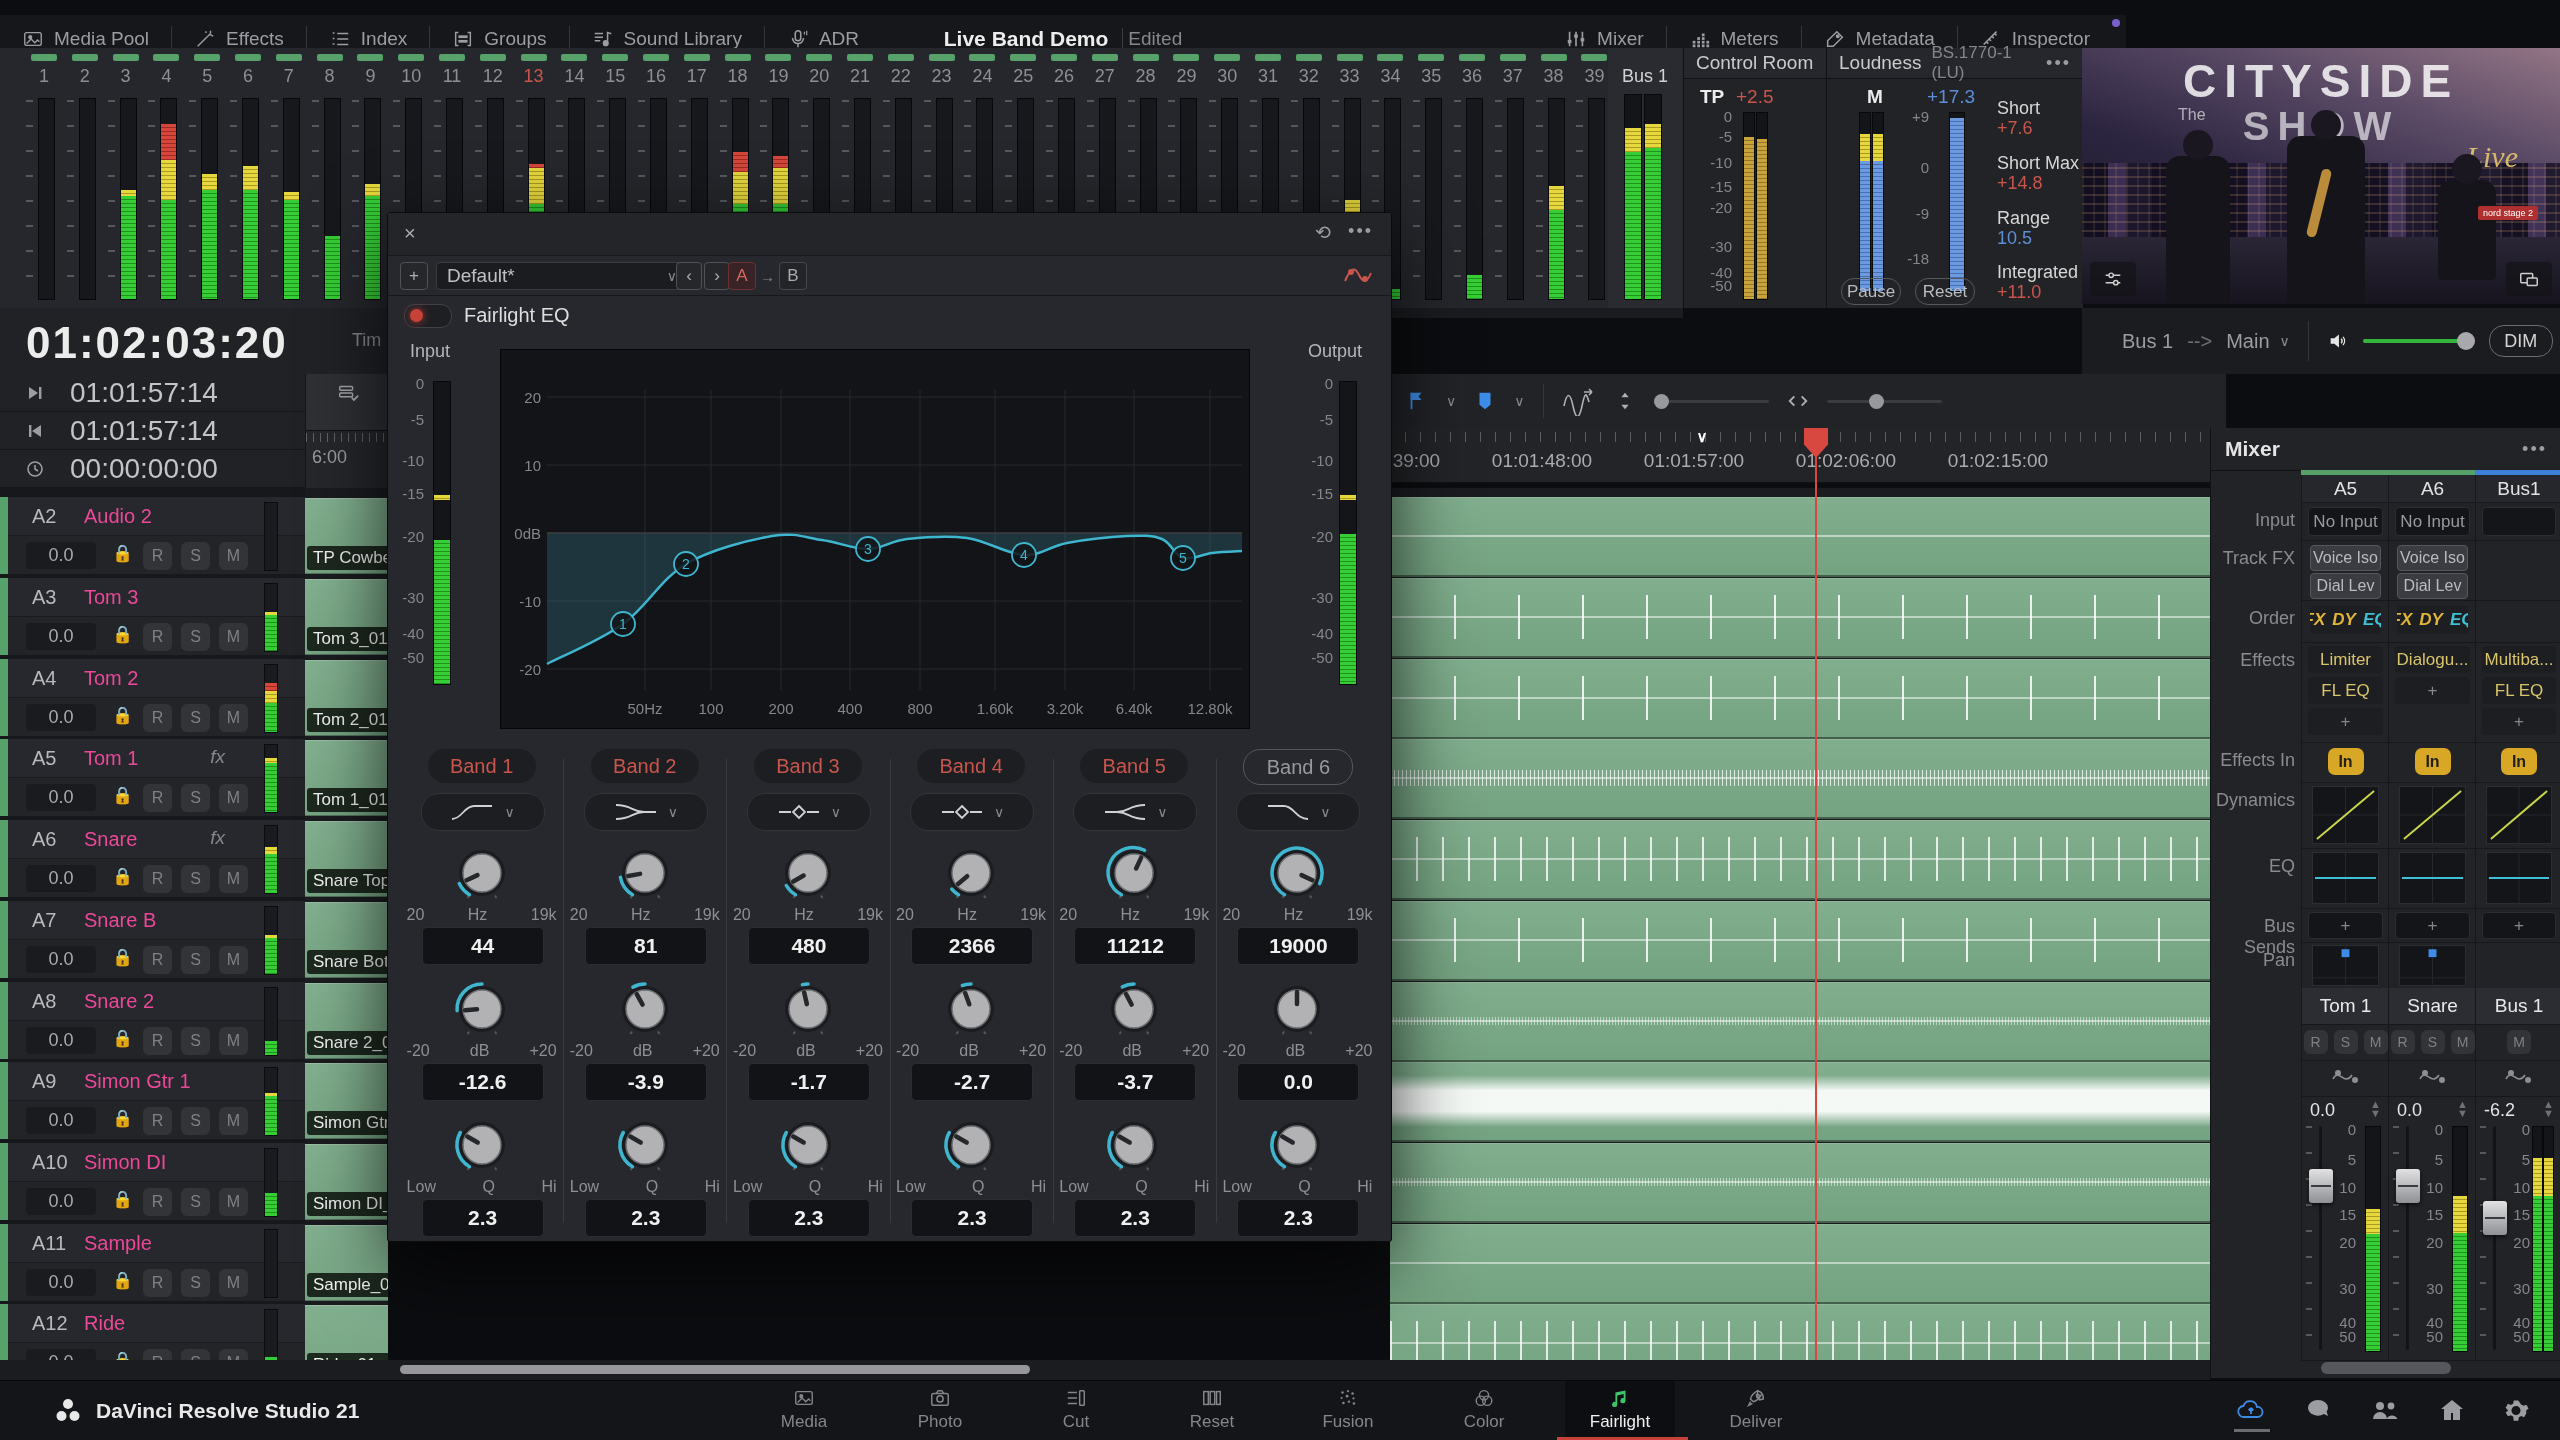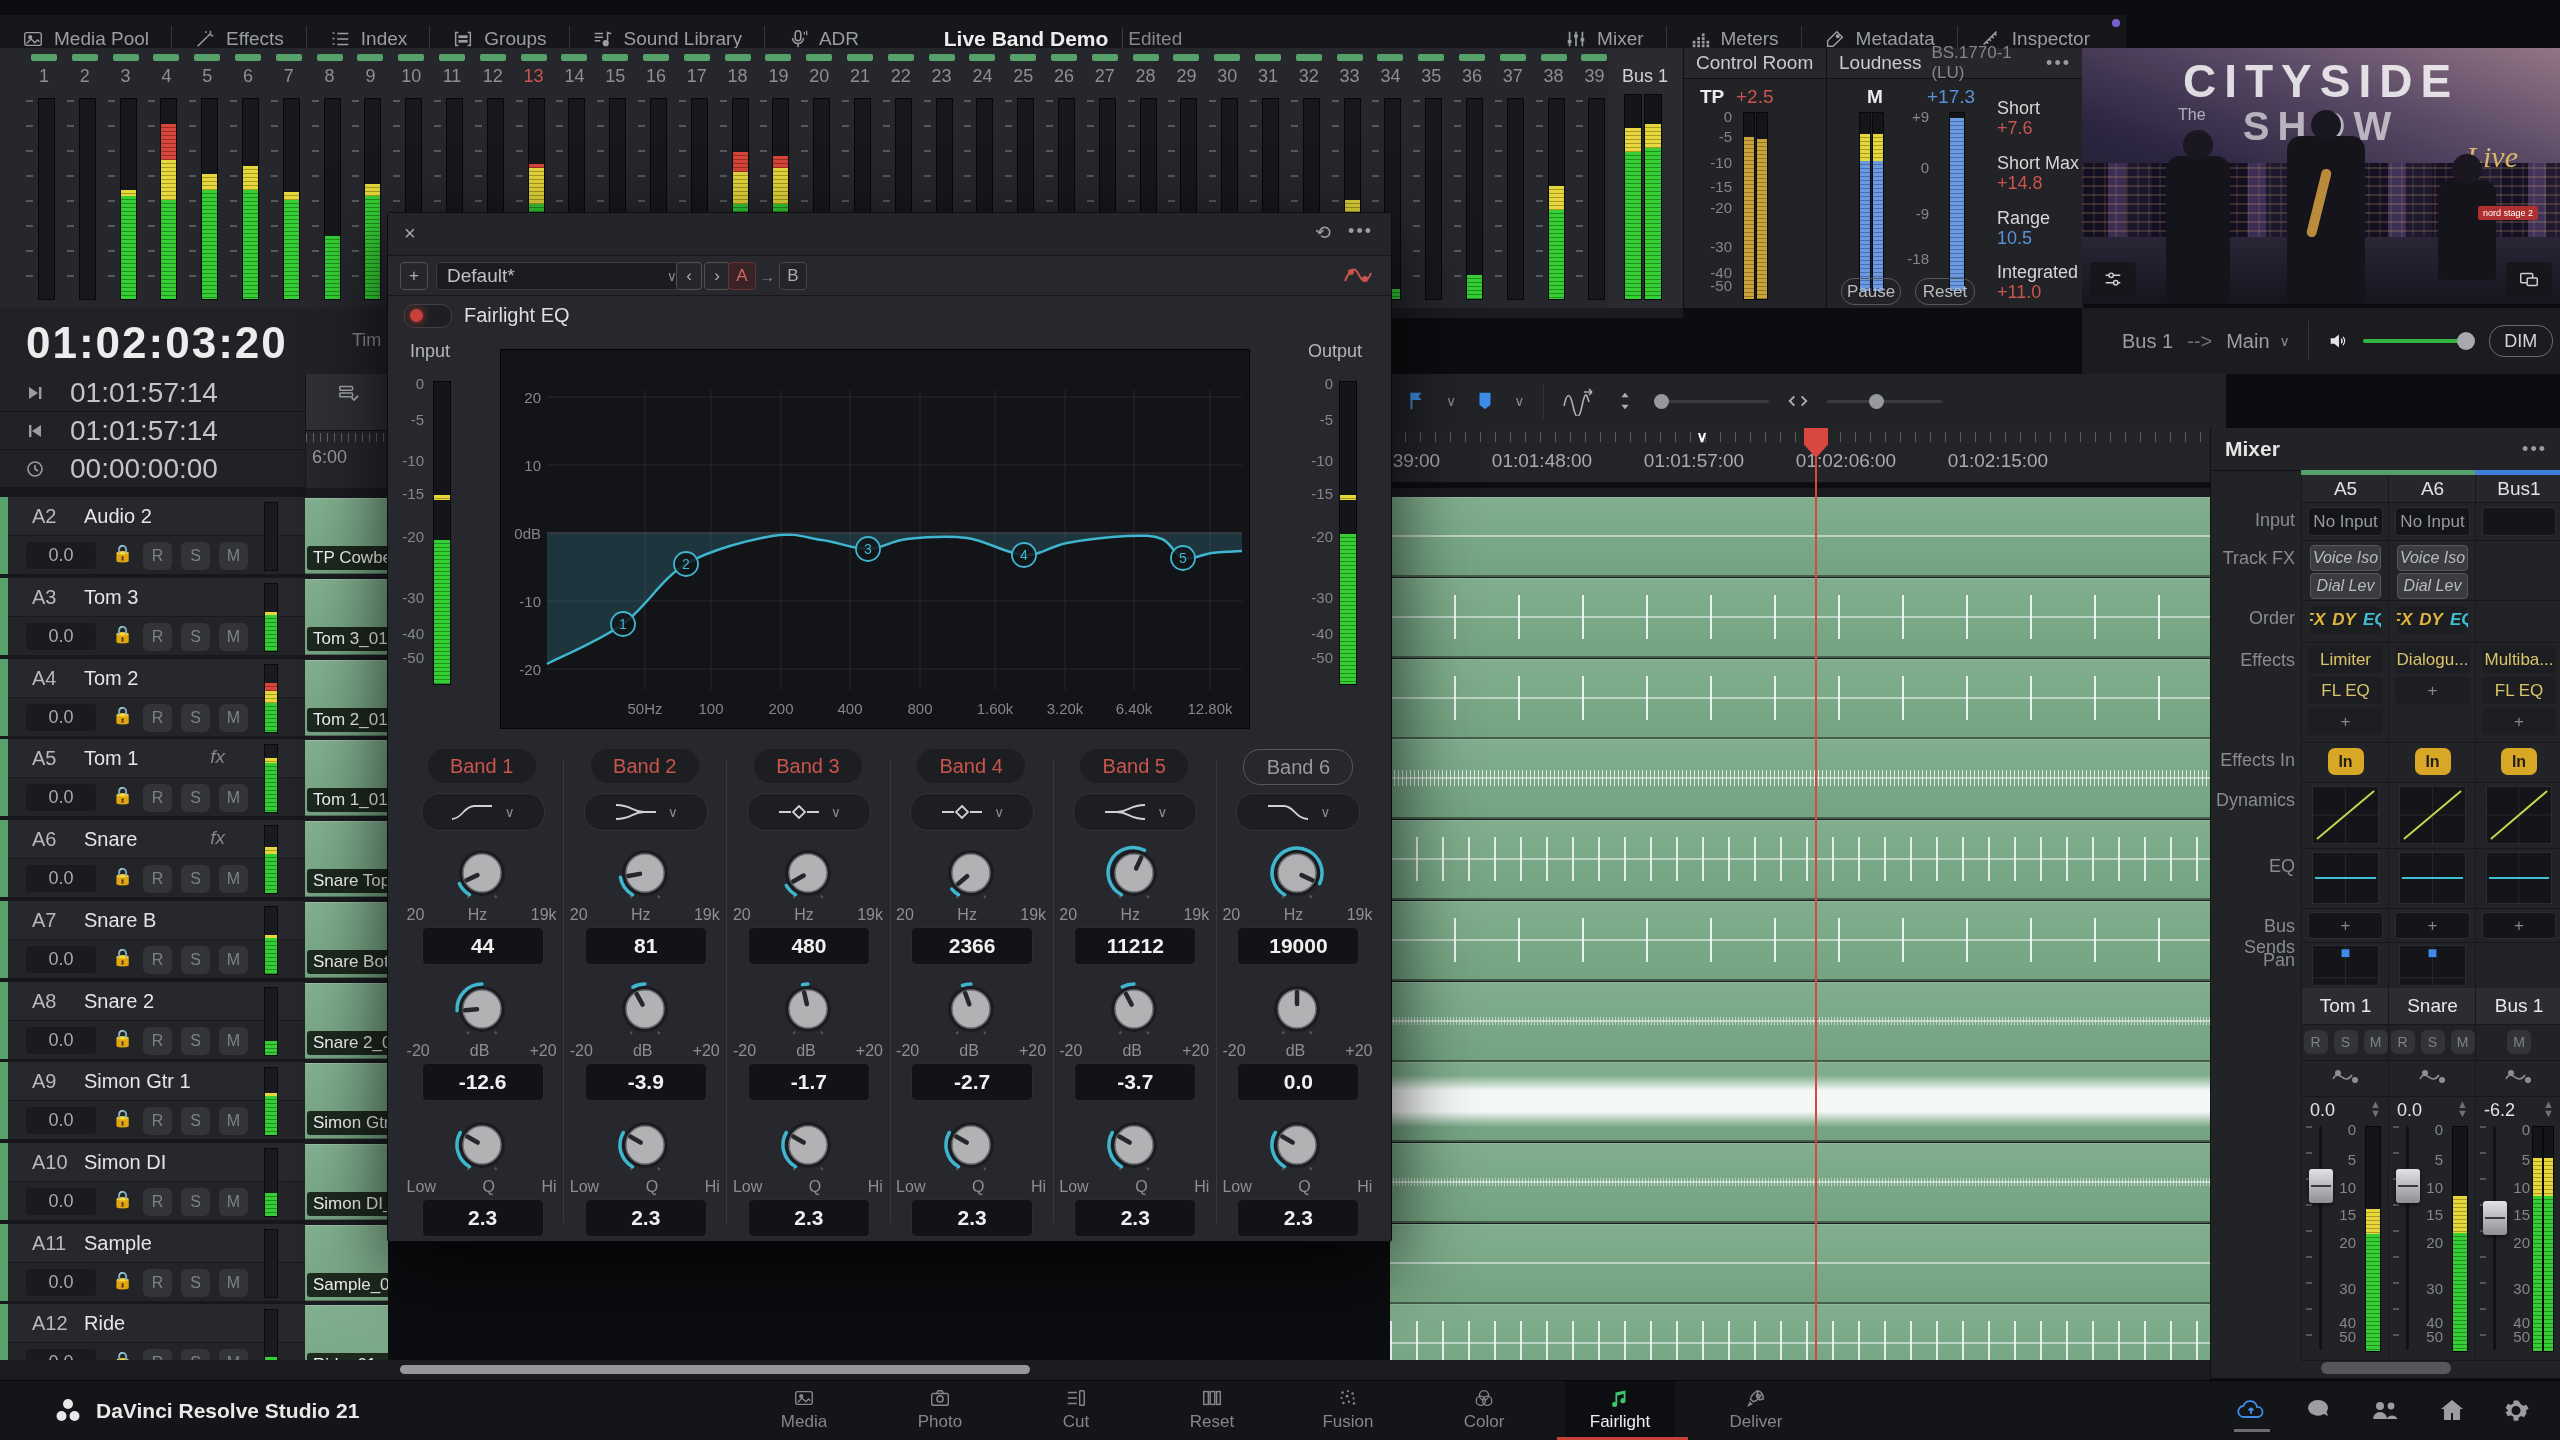--- a/index.html
+++ b/index.html
@@ -99,21 +99,21 @@
        border-top:1px solid #101114;}
   #sliver .rul .ticks{position:absolute;left:0;top:2px;width:83px;height:9px;
        background:repeating-linear-gradient(90deg,#606266 0 1px,transparent 1px 7px);}
   #sliver .rul .lab{position:absolute;left:6px;top:16px;font-size:18px;color:#9b9da2;}
   
   #tracklist{position:absolute;left:0;top:488px;width:305px;height:872px;overflow:hidden;background:#17181c;}
   .trk{position:absolute;left:0;width:305px;height:77px;background:#232428;}
   .trk .cstrip{position:absolute;left:0;top:0;width:8px;height:100%;background:#57a26b;}
   .trk .hdr{position:absolute;left:8px;top:0;right:0;height:38px;background:#27282d;border-bottom:1px solid #1a1b1f;}
   .trk .tid{position:absolute;left:32px;top:8px;font-size:20px;color:#b9b9bb;}
-  .trk .tname{position:absolute;left:84px;top:8px;font-size:20px;color:#e5e5e5;white-space:nowrap;}
+  .trk .tname{position:absolute;left:84px;top:8px;font-size:20px;color:#ec4899;white-space:nowrap;}
   .trk .tfx{position:absolute;right:80px;top:7px;font-size:19px;font-style:italic;color:#85878c;}
   .trk .gbox{position:absolute;left:26px;top:45px;width:70px;height:27px;background:#1a1b1f;border-radius:4px;
              color:#a9abaf;font-size:18px;display:flex;align-items:center;justify-content:center;}
   .sqbtn{position:absolute;top:45px;width:29px;height:28px;border-radius:6px;background:#323438;
          color:#7e8085;font-size:16px;display:flex;align-items:center;justify-content:center;}
   .trk .tmeter{position:absolute;left:264px;top:5px;width:12px;height:67px;background:#1a1b1f;border:1px solid #0a0b0d;}
   
   #clipstrip{position:absolute;left:305px;top:488px;width:83px;height:872px;overflow:hidden;background:#1b1c20;}
   #lanes{position:absolute;left:1390px;top:488px;width:820px;height:872px;overflow:hidden;background:#1b1c20;}
   .clip{position:absolute;background:linear-gradient(#83b190,#76a583);border-top:1px solid rgba(255,255,255,.28);
@@ -189,21 +189,21 @@
   #mixer{position:absolute;left:2210px;top:428px;width:350px;height:950px;background:#222327;
          border-left:1px solid #101114;}
   #mixhead{position:absolute;left:0;top:0;right:0;height:42px;border-bottom:1px solid #101114;
            display:flex;align-items:center;padding:0 14px;}
   #mixhead .t{font-size:21px;font-weight:bold;color:#e4e4e4;}
   #mixhead .dots{margin-left:auto;}
   .mxlab{position:absolute;left:0;width:84px;text-align:right;font-size:18px;color:#898b90;}
   .mxcell{position:absolute;border-left:1px solid #17181c;border-bottom:1px solid #17181c;}
   .mxchip{background:#1d1e22;border-radius:4px;color:#d9c469;font-size:17px;display:flex;align-items:center;
           justify-content:center;white-space:nowrap;overflow:hidden;}
-  .mxfx{background:#3a3c41;border:1px solid #55575c;border-radius:4px;color:#b9bbc0;font-size:16px;font-style:italic;
+  .mxfx{background:#3a3c41;border:1px solid #55575c;border-radius:4px;color:#b9bbc0;font-size:16px;
         display:flex;align-items:center;justify-content:center;}
   .inbadge{width:36px;height:27px;background:#d9a726;border-radius:7px;color:#23201a;font-weight:bold;font-size:16px;
            display:flex;align-items:center;justify-content:center;}
   .gbox2{background:#141519;border:1px solid #2c2d32;}
   .fadehandle{position:absolute;width:24px;height:34px;border-radius:3px;
       background:linear-gradient(#e2e2e4,#8f9094);box-shadow:0 2px 4px rgba(0,0,0,.6);}
   .fadehandle:after{content:"";position:absolute;left:2px;right:2px;top:16px;height:2px;background:#3a3b3f;}
   .fscale{position:absolute;font-size:15px;color:#84868b;text-align:right;width:24px;}
   #mixscroll{position:absolute;left:110px;bottom:4px;width:130px;height:12px;border-radius:6px;background:#55575c;}
   

